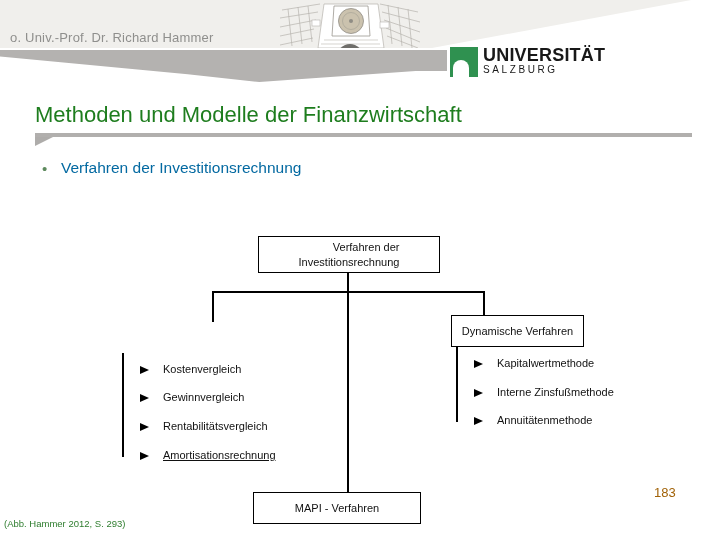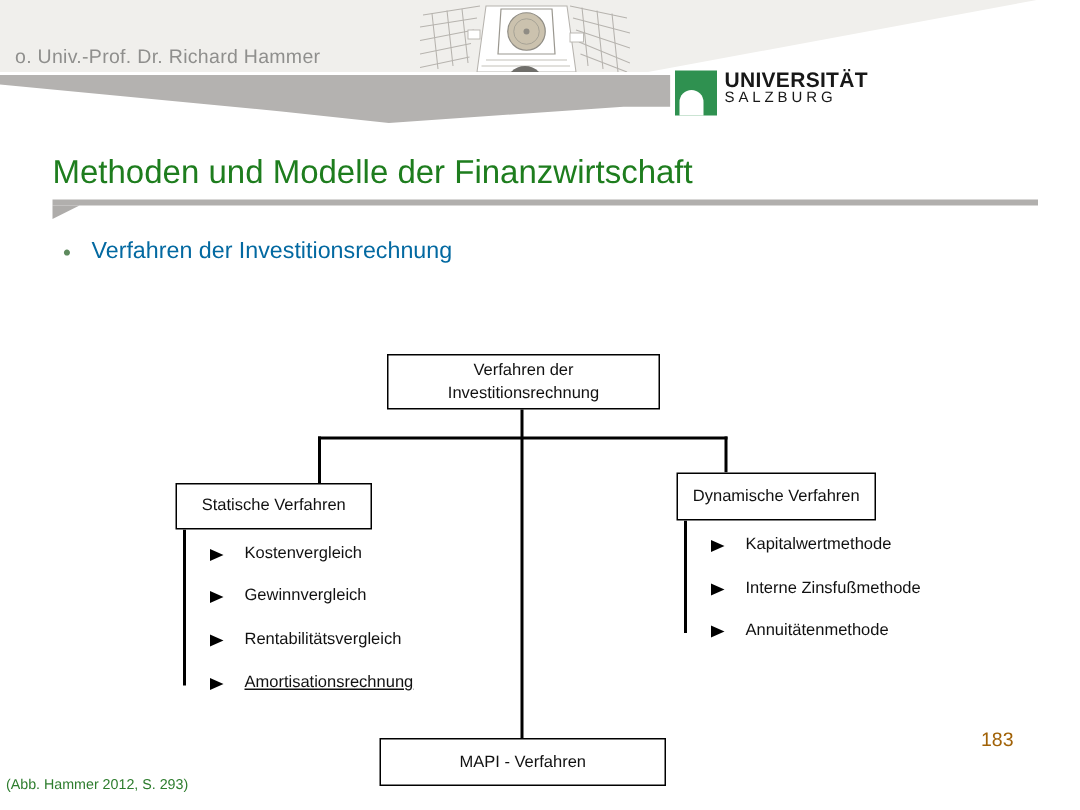--- a/index.html
+++ b/index.html
@@ -23,47 +23,47 @@
     position:absolute; left:0; top:50px; width:447px; height:32px;
     background:#b4b2b0;
     clip-path: polygon(0 0, 100% 0, 100% 66%, 93% 66%, 58% 100%, 42% 76%, 0 20%);
   }
   .logo-mark { position:absolute; left:450px; top:47px; width:28px; height:30px; background:#2f9150; }
   .logo-arch {
     position:absolute; left:3px; bottom:0; width:16px; height:17px;
     background:#ffffff; border-radius:8px 8px 0 0;
   }
   .logo-text { position:absolute; left:483px; top:46px; color:#181818; line-height:1.08; white-space:nowrap; }
-  .logo-line1 { font-weight:bold; font-size:14px; letter-spacing:0.2px; }
+  .logo-line1 { font-weight:bold; font-size:18px; letter-spacing:0.2px; }
   .logo-line2 { font-size:10px; letter-spacing:2.6px; }
 
   
   .title {
     position:absolute; left:35px; top:102px; font-size:22px; color:#1e7d1e;
     white-space:nowrap;
   }
   .title-rule { position:absolute; left:35px; top:133px; width:657px; height:4px; background:#b1afad; }
   .title-rule-tri {
     position:absolute; left:35px; top:137px; width:0; height:0;
     border-top:9px solid #aeacaa; border-right:18px solid transparent;
   }
   .bullet-row { position:absolute; left:42px; top:159px; }
   .bullet-dot { position:absolute; left:0; top:1px; font-size:15px; color:#5d8a5d; }
   .bullet-text { margin-left:19px; font-size:15.5px; color:#0369a1; white-space:nowrap; }
 
   
   .dbox {
     position:absolute; box-sizing:border-box; background:#fff;
     border:1.5px solid #000; color:#111; font-size:11px; line-height:1.3;
-    display:flex; align-items:center; justify-content:center; text-align:center;
+    display:flex; align-items:center; justify-content:center; text-align:right;
   }
   .box-root { left:258px; top:236px; width:182px; height:37px; }
   .box-stat { left:117px; top:322px; width:131px; height:31px; }
   .box-dyn  { left:451px; top:315px; width:133px; height:32px; }
-  .box-mapi { left:253px; top:492px; width:191px; height:32px; }
+  .box-mapi { left:253px; top:492px; width:168px; height:32px; }
 
   .vline, .hline { position:absolute; background:#000; }
   .spine  { left:347px; top:272px; width:1.5px; height:220px; }
   .hconn  { left:212px; top:291px; width:273px; height:1.5px; }
   .ldrop  { left:212px; top:291px; width:1.5px; height:31px; }
   .rdrop  { left:483px; top:291px; width:1.5px; height:24px; }
   .lvert  { left:122px; top:353px; width:1.5px; height:104px; }
   .rvert  { left:456px; top:347px; width:1.5px; height:75px; }
 
   .arr {
@@ -129,21 +129,20 @@
   <div class="vline rdrop"></div>
   <div class="vline lvert"></div>
   <div class="vline rvert"></div>
 
   <div class="dbox box-root">
     <div>
       <div>Verfahren der</div>
       <div>Investitionsrechnung</div>
     </div>
   </div>
-  <div class="dbox box-stat">Statische Verfahren</div>
   <div class="dbox box-dyn">Dynamische Verfahren</div>
   <div class="dbox box-mapi">MAPI - Verfahren</div>
 
   <div class="hline" style="left:123px; top:370px; width:17px;"></div>
   <div class="arr" style="left:140px; top:366px;"></div>
   <div class="ditem" style="left:163px; top:363px;">Kostenvergleich</div>
 
   <div class="hline" style="left:123px; top:398px; width:17px;"></div>
   <div class="arr" style="left:140px; top:394px;"></div>
   <div class="ditem" style="left:163px; top:391px;">Gewinnvergleich</div>

